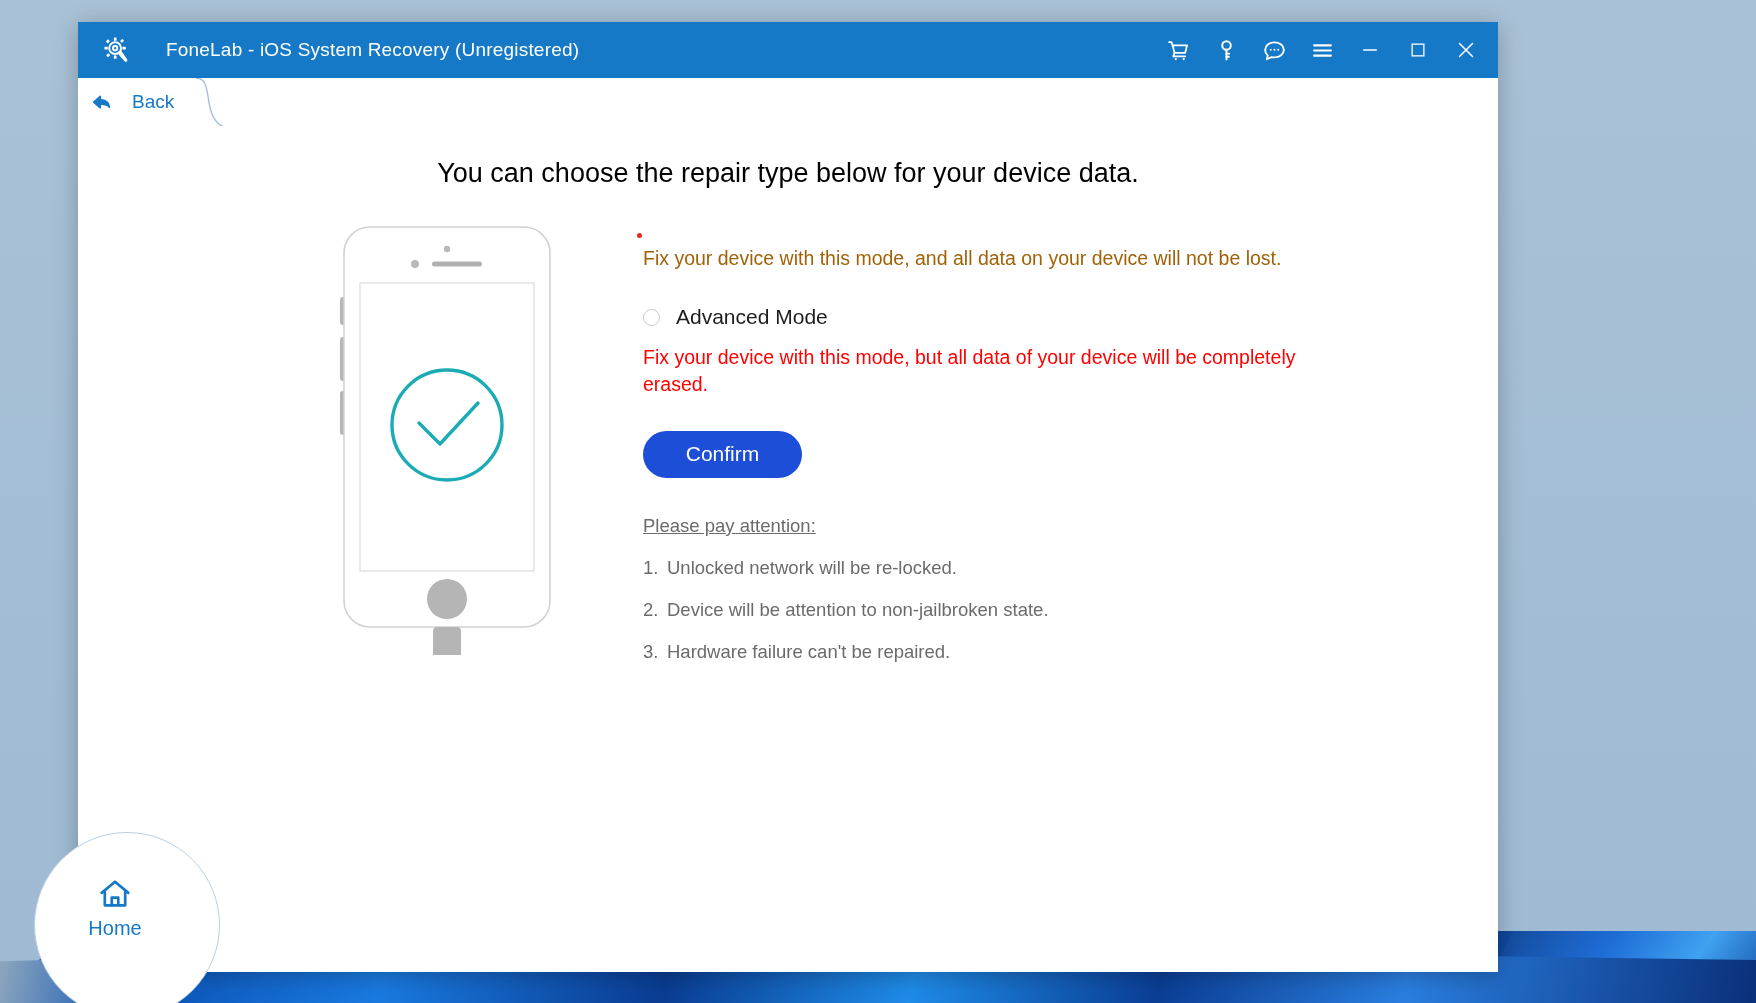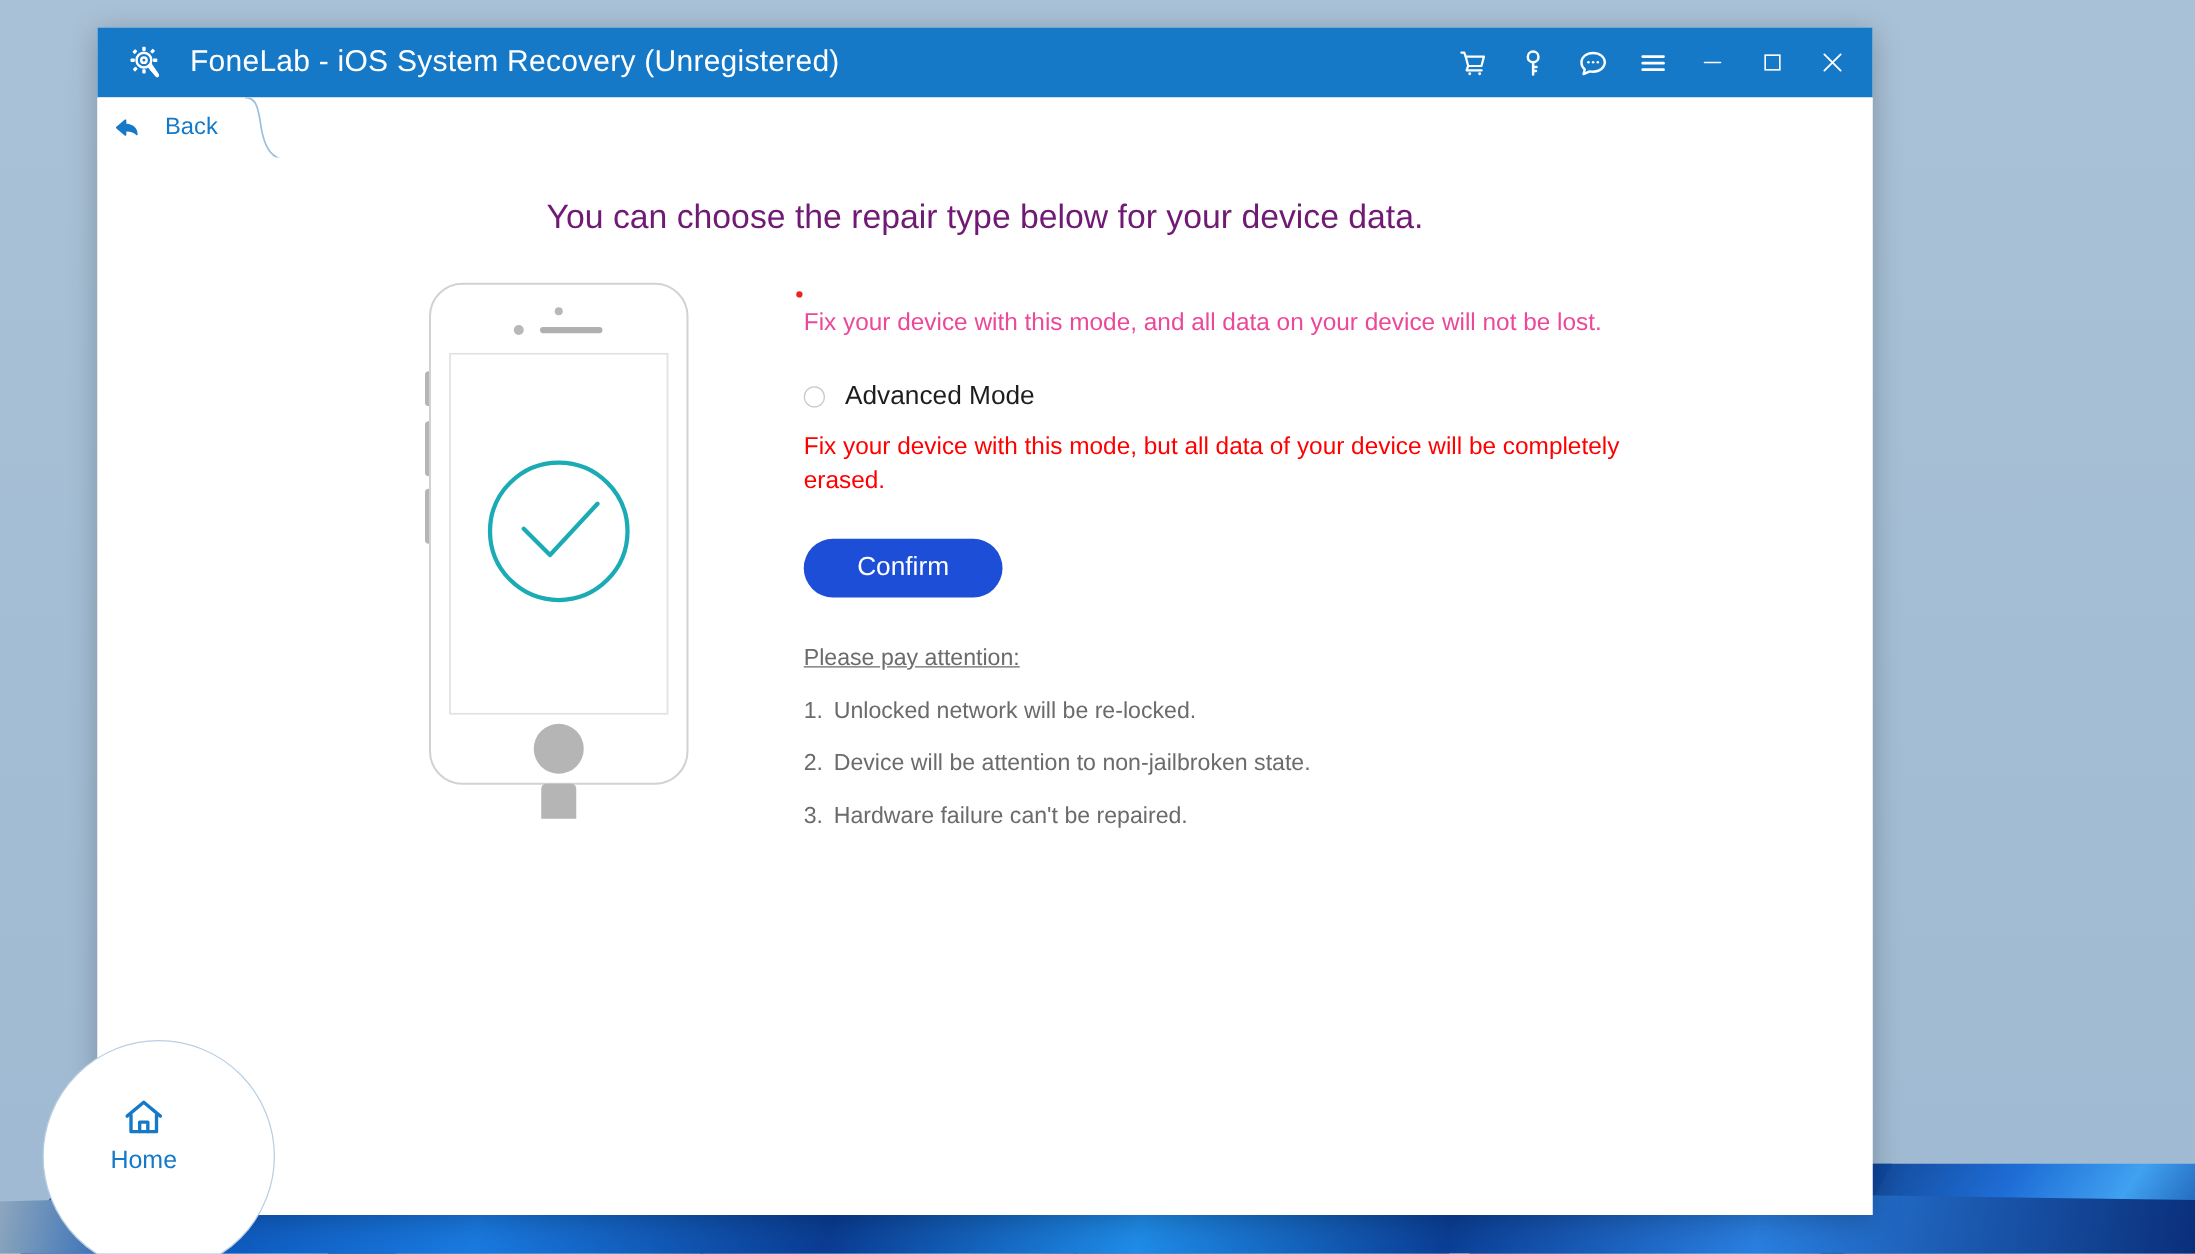--- a/index.html
+++ b/index.html
@@ -50,22 +50,22 @@
   #titlebar {
     height: 56px;
     background: #1579c8;
     display: flex;
     align-items: center;
     padding: 0 0 0 24px;
     color: #fff;
   }
   #app-icon { width: 30px; height: 30px; flex: 0 0 auto; }
   #app-title {
-    font-size: 24px;
-    margin-left: 20px;
+    font-size: 19px;
+    margin-left: 34px;
     letter-spacing: .2px;
     white-space: nowrap;
   }
   #titlebar-actions {
     margin-left: auto;
     display: flex;
     align-items: center;
     gap: 0px;
     padding-right: 8px;
   }
@@ -107,21 +107,21 @@
 
   
   #content {
     position: relative;
     height: calc(950px - 56px - 48px);
     background: #fff;
   }
   #heading {
     text-align: center;
     font-size: 27px;
-    color: #701a75;
+    color: #000000;
     padding-top: 32px;
     font-weight: 400;
   }
 
   #main-row {
     display: flex;
     padding-left: 258px;
     padding-top: 36px;
   }
 
@@ -157,21 +157,21 @@
     border-radius: 50%;
     background: #1aabb4;
   }
   .radio-label {
     font-size: 21px;
     color: #1d1d1d;
     margin-left: 16px;
   }
   .desc {
     font-size: 19.5px;
-    color: #ec4899;
+    color: #a16207;
     margin-top: 15px;
     line-height: 1.35;
     max-width: 680px;
     position: relative;
   }
   .desc.danger { color: #ff0000; }
   #red-dot {
     position: absolute;
     left: -6px; top: -12px;
     width: 5px; height: 5px;

